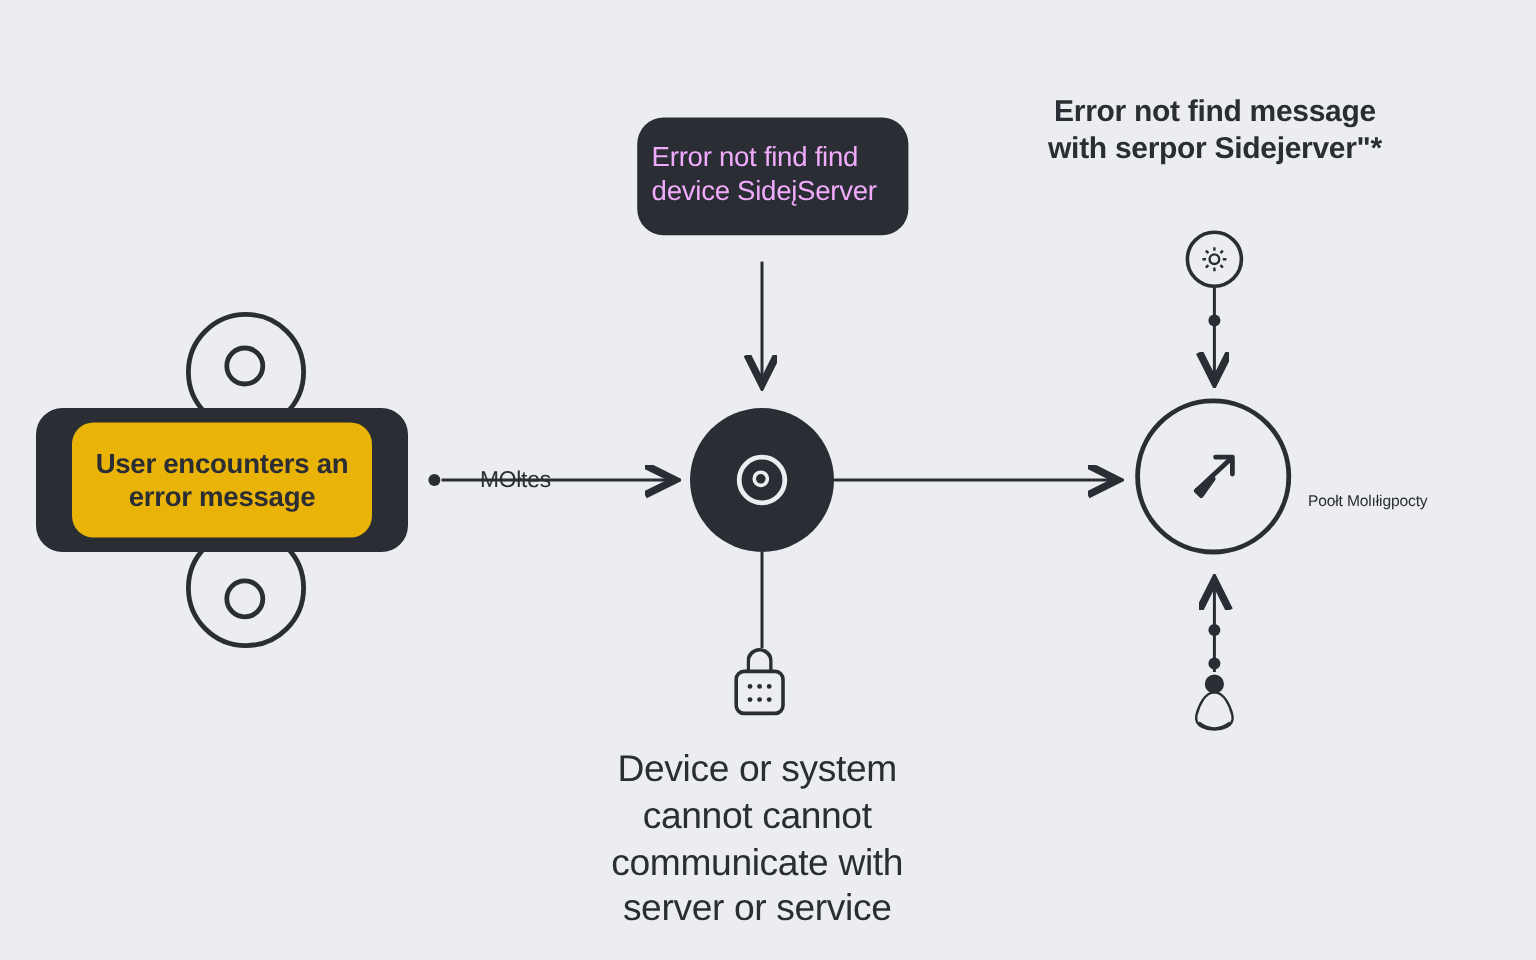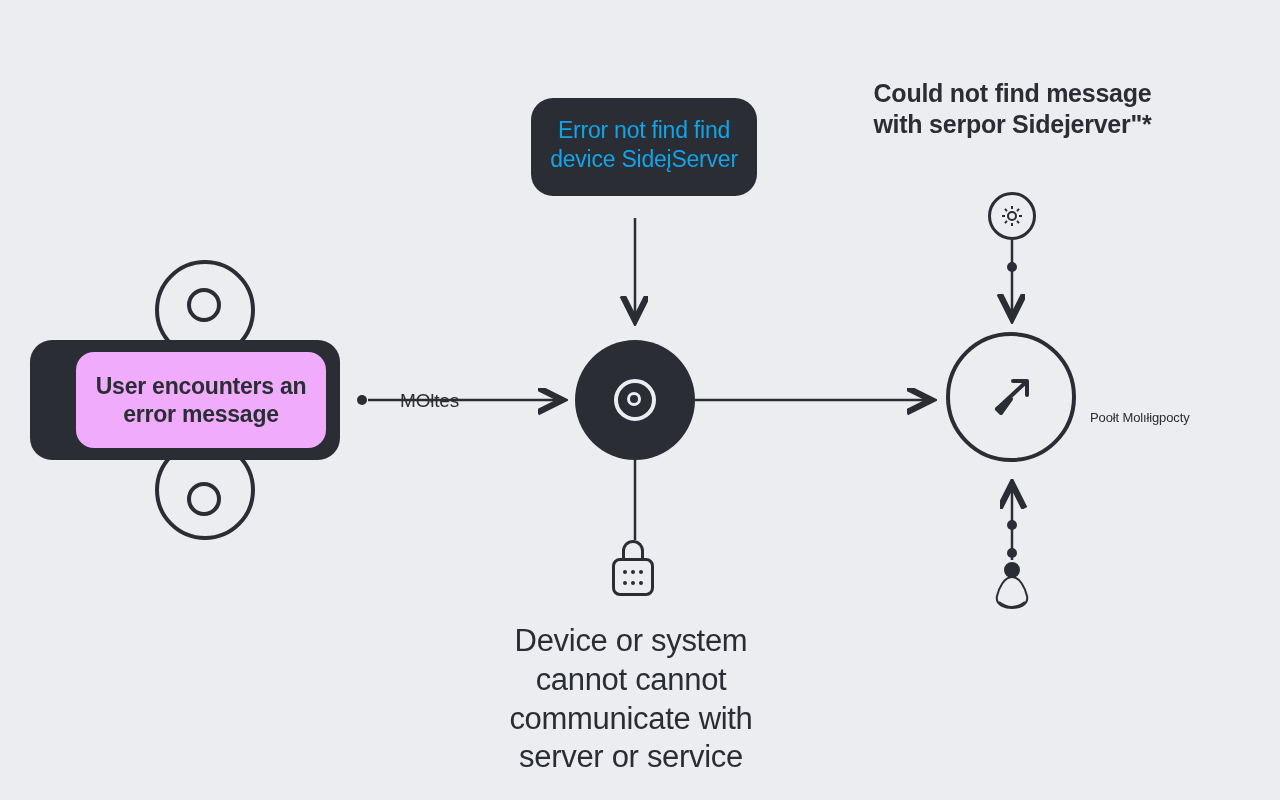--- a/index.html
+++ b/index.html
@@ -46,43 +46,42 @@
     position: absolute;
     left: 0; top: 80px;
     width: 310px; height: 120px;
     background: #2a2d33;
     border-radius: 22px;
   }
   .device-screen {
     position: absolute;
     left: 30px; top: 92px;
     width: 250px; height: 96px;
-    background: #f0abfc;
+    background: #eab308;
     border-radius: 18px;
     display: flex;
     align-items: center;
     justify-content: center;
     text-align: center;
     font-weight: 600;
     font-size: 23px;
     line-height: 1.22;
     letter-spacing: -0.01em;
-    margin-left: 16px;
   }
 
   
   .callout-dark {
     position: absolute;
     left: 531px; top: 98px;
     width: 202px;
     padding: 18px 12px 22px 12px;
     background: #2a2d33;
-    color: #0ea5e9;
+    color: #f0abfc;
     border-radius: 22px;
-    text-align: center;
+    text-align: left;
     font-size: 23px;
     line-height: 1.25;
     letter-spacing: -0.01em;
   }
 
   
   .center-node {
     position: absolute;
     left: 575px; top: 340px;
     width: 120px; height: 120px;
@@ -290,21 +289,21 @@
         <div class="dot"></div>
     </div>
   </div>
 
   <div class="center-caption">Device or system cannot cannot communicate with server or service</div>
 
   <svg class="connector" style="left:695px; top:394px; width:252px; height:14px;">
     <line x1="0" y1="6" x2="234" y2="6" stroke="#2a2d33" stroke-width="2.5" marker-end="url(#ah)"></line>
   </svg>
 
-  <div class="right-heading">Could not find message with serpor Sidejerver"*</div>
+  <div class="right-heading">Error not find message with serpor Sidejerver"*</div>
 
   <div class="gear-icon">
     <svg viewBox="0 0 24 24" fill="none" stroke="#2a2d33" stroke-width="2">
       <circle cx="12" cy="12" r="4"></circle>
       <path d="M12 2 L12 5 M12 19 L12 22 M2 12 L5 12 M19 12 L22 12 M4.9 4.9 L7 7 M17 17 L19.1 19.1 M4.9 19.1 L7 17 M17 7 L19.1 4.9"></path>
     </svg>
   </div>
 
   <svg class="connector" style="left:1005px; top:240px; width:14px; height:94px;">
     <line x1="7" y1="0" x2="7" y2="76" stroke="#2a2d33" stroke-width="2.5" marker-end="url(#ah)"></line>

